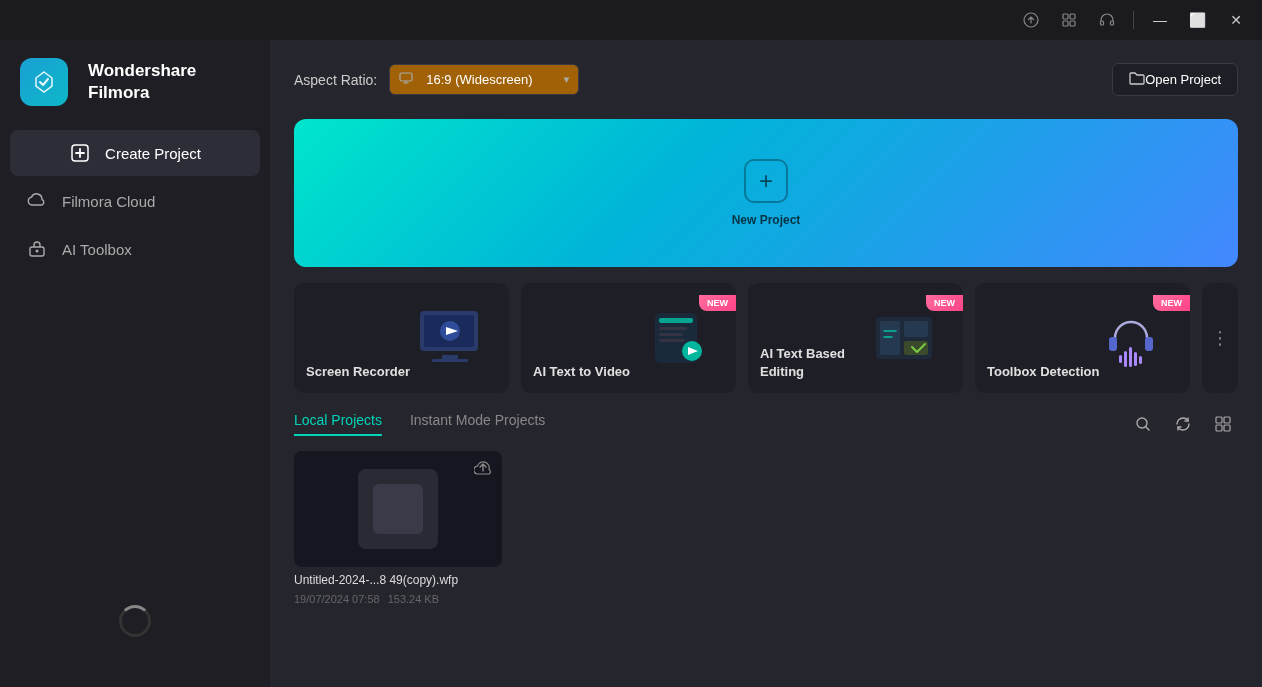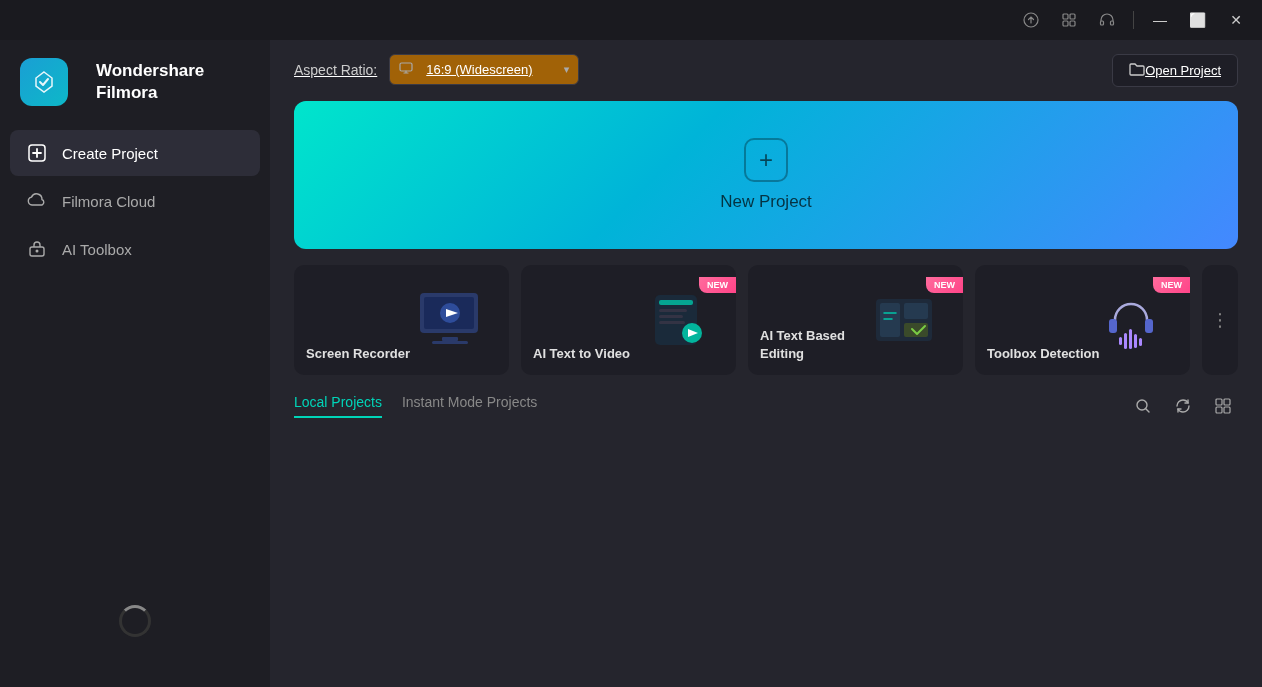--- a/index.html
+++ b/index.html
@@ -55,21 +55,21 @@
       height: 687px;
       background: #1e1e24;
       display: flex;
       flex-direction: column;
       padding-top: 40px;
     }
     .sidebar-logo {
       display: flex;
       align-items: center;
       padding: 18px 20px 24px;
-      gap: 28px;
+      gap: 20px;
     }
     .logo-icon {
       width: 48px;
       height: 48px;
       background: linear-gradient(135deg, #1a9fd4, #0db8c8);
       border-radius: 12px;
       display: flex;
       align-items: center;
       justify-content: center;
       flex-shrink: 0;
@@ -95,20 +95,21 @@
       padding: 12px 16px;
       border-radius: 8px;
       cursor: pointer;
       color: #aaa;
       font-size: 15px;
       position: relative;
     }
     .nav-item.active {
       background: #2d2d38;
       color: #fff;
+      justify-content: center;
     }
     .nav-item .nav-icon {
       width: 22px;
       height: 22px;
       display: flex;
       align-items: center;
       justify-content: center;
       flex-shrink: 0;
     }
     .nav-badge {
@@ -149,24 +150,23 @@
       padding-top: 40px;
       display: flex;
       flex-direction: column;
       background: #25252d;
       overflow: hidden;
     }
 
     
     .topbar {
       display: flex;
-      align-items: flex-start;
+      align-items: center;
       justify-content: space-between;
-      padding: 14px 24px;
-      text-decoration: underline;
+      padding: 23px 24px;
     }
     .aspect-ratio-group {
       display: flex;
       align-items: center;
       gap: 12px;
     }
     .aspect-ratio-label {
       color: #ccc;
       font-size: 14px;
     }
@@ -230,22 +230,22 @@
       height: 44px;
       border: 2px solid rgba(0,0,0,0.3);
       border-radius: 10px;
       display: flex;
       align-items: center;
       justify-content: center;
       font-size: 24px;
       color: rgba(0,0,0,0.6);
     }
     .new-project-label {
-      font-size: 17px;
-      font-weight: 400;
+      font-size: 12px;
+      font-weight: 700;
       color: rgba(0,0,0,0.7);
     }
 
     
     .tool-cards {
       display: flex;
       gap: 12px;
       padding: 0 24px 16px;
       align-items: stretch;
       overflow: hidden;
@@ -309,21 +309,21 @@
     
     .tabs-row {
       display: flex;
       align-items: center;
       padding: 0 24px;
       margin-bottom: 12px;
       justify-content: space-between;
     }
     .tabs-left {
       display: flex;
-      gap: 20px;
+      gap: 28px;
     }
     .tab {
       font-size: 14px;
       color: #888;
       cursor: pointer;
       padding-bottom: 6px;
       border-bottom: 2px solid transparent;
     }
     .tab.active {
       color: #00d4b8;
@@ -623,13 +623,33 @@
         <svg width="16" height="16" viewBox="0 0 16 16" fill="none">
           <rect x="1" y="1" width="6" height="6" rx="1" stroke="#aaa" stroke-width="1.2"></rect>
           <rect x="9" y="1" width="6" height="6" rx="1" stroke="#aaa" stroke-width="1.2"></rect>
           <rect x="1" y="9" width="6" height="6" rx="1" stroke="#aaa" stroke-width="1.2"></rect>
           <rect x="9" y="9" width="6" height="6" rx="1" stroke="#aaa" stroke-width="1.2"></rect>
         </svg>
       </div>
     </div>
   </div>
 
+  <div class="projects-grid">
+    <div class="project-card">
+      <div class="project-thumb">
+        <div class="project-thumb-shape">
+          <div class="project-thumb-inner"></div>
+        </div>
+        <div class="project-upload-icon">
+          <svg width="18" height="16" viewBox="0 0 18 16" fill="none">
+            <path d="M9 10V3M6 6l3-3 3 3" stroke="#888" stroke-width="1.4" stroke-linecap="round" stroke-linejoin="round"></path>
+            <path d="M3 13a4 4 0 01.5-7.9A5.5 5.5 0 0115 8.5a2.5 2.5 0 010 4.5H3z" stroke="#888" stroke-width="1.2"></path>
+          </svg>
+        </div>
+      </div>
+      <div class="project-name">Untitled-2024-...8 49(copy).wfp</div>
+      <div class="project-meta">
+        <span>19/07/2024 07:58</span>
+        <span>153.24 KB</span>
+      </div>
+    </div>
+  </div>
 </div>
 
 </body></html>

